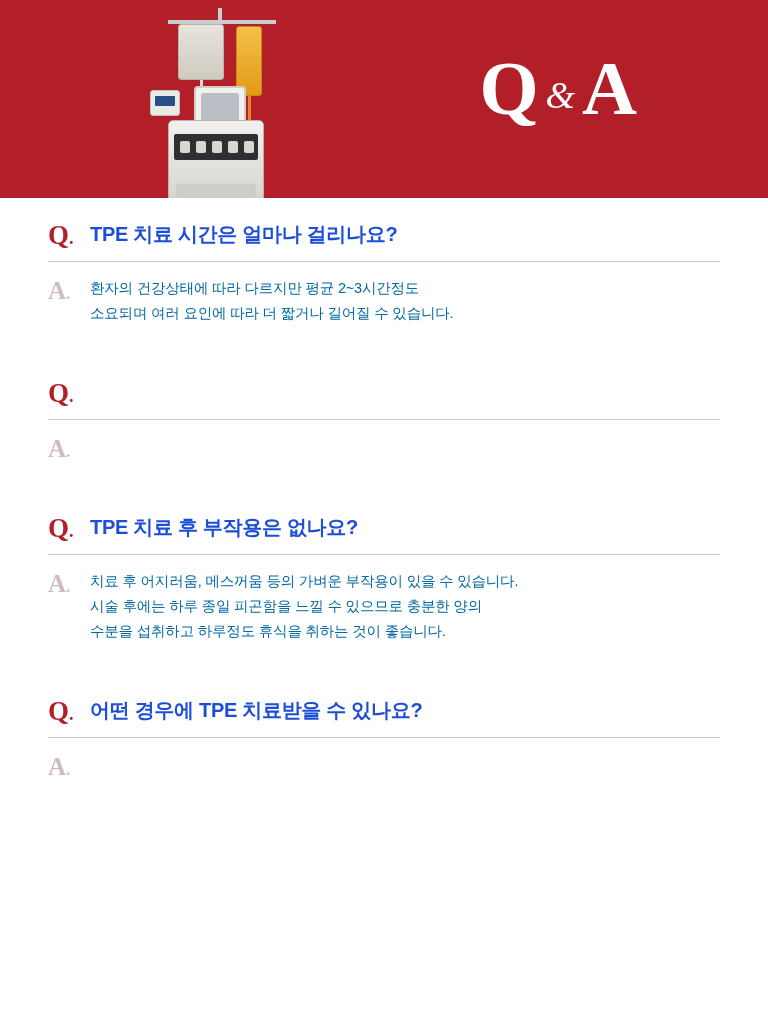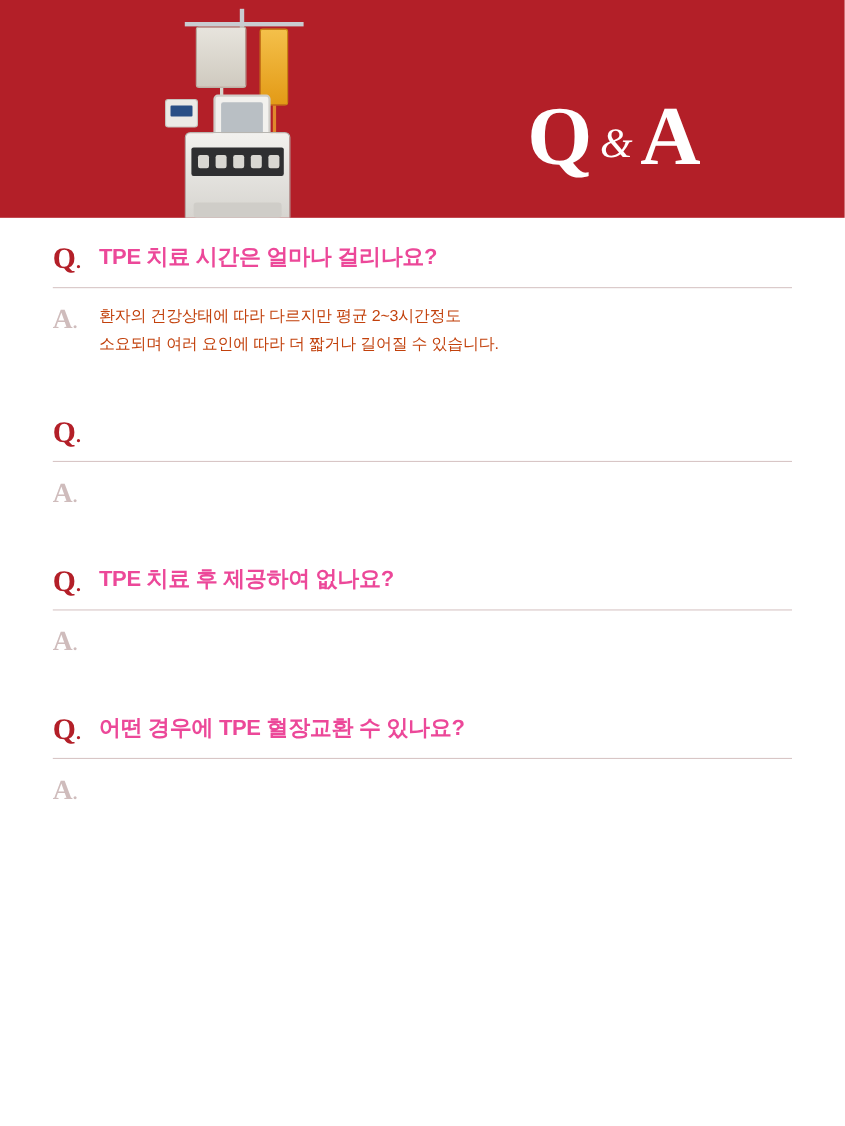--- a/index.html
+++ b/index.html
@@ -30,21 +30,20 @@
     right: 130px;
     top: 88px;
     transform: translateY(-50%);
     color: #ffffff;
     font-family: "Liberation Serif", serif;
     font-weight: bold;
     font-size: 76px;
     letter-spacing: 1px;
     line-height: 1;
     white-space: nowrap;
-    margin-top: 36px;
   }
   .header-title .amp {
     font-size: 38px;
     font-style: italic;
     font-weight: normal;
     padding: 0 6px;
     position: relative;
     top: -6px;
   }
 
@@ -132,21 +131,21 @@
     font-family: "Liberation Serif", serif;
     font-weight: bold;
     font-size: 27px;
     line-height: 1;
     width: 42px;
     flex: 0 0 42px;
     padding-top: 2px;
   }
   .q-mark .dot { font-size: 18px; }
   .q-text {
-    color: #ec4899;
+    color: #1d4ed8;
     font-size: 20px;
     font-weight: bold;
     line-height: 1.45;
     letter-spacing: -0.3px;
   }
 
   .divider {
     height: 1px;
     background: #d8c6c6;
     margin: 0 0 14px 0;
@@ -162,21 +161,21 @@
     font-family: "Liberation Serif", serif;
     font-weight: bold;
     font-size: 25px;
     line-height: 1;
     width: 42px;
     flex: 0 0 42px;
     padding-top: 2px;
   }
   .a-mark .dot { font-size: 17px; }
   .a-text {
-    color: #c2410c;
+    color: #0369a1;
     font-size: 14.5px;
     line-height: 1.72;
     letter-spacing: -0.2px;
     white-space: pre-line;
   }
   .gap-md { height: 36px; }
 </style>
 </head>
 <body>
 
@@ -238,34 +237,37 @@
       <div class="a-row">
         <div class="a-mark"><span>A</span><span class="dot">.</span></div>
       </div>
     </div>
 
     <div class="gap-md"></div>
 
     <div class="qa-block">
       <div class="q-row">
         <div class="q-mark"><span>Q</span><span class="dot">.</span></div>
-        <div class="q-text">TPE 치료 후 제공하여 없나요?</div>
-      </div>
-      <div class="divider"></div>
-      <div class="a-row">
-        <div class="a-mark"><span>A</span><span class="dot">.</span></div>
+        <div class="q-text">TPE 치료 후 부작용은 없나요?</div>
+      </div>
+      <div class="divider"></div>
+      <div class="a-row">
+        <div class="a-mark"><span>A</span><span class="dot">.</span></div>
+        <div class="a-text">치료 후 어지러움, 메스꺼움 등의 가벼운 부작용이 있을 수 있습니다.
+시술 후에는 하루 종일 피곤함을 느낄 수 있으므로 충분한 양의
+수분을 섭취하고 하루정도 휴식을 취하는 것이  좋습니다.</div>
       </div>
     </div>
 
     <div class="gap-md"></div>
 
     <div class="qa-block">
       <div class="q-row">
         <div class="q-mark"><span>Q</span><span class="dot">.</span></div>
-        <div class="q-text">어떤 경우에 TPE 혈장교환 수 있나요?</div>
+        <div class="q-text">어떤 경우에 TPE 치료받을 수 있나요?</div>
       </div>
       <div class="divider"></div>
       <div class="a-row">
         <div class="a-mark"><span>A</span><span class="dot">.</span></div>
       </div>
     </div>
 
   </div>
 </div>
 

